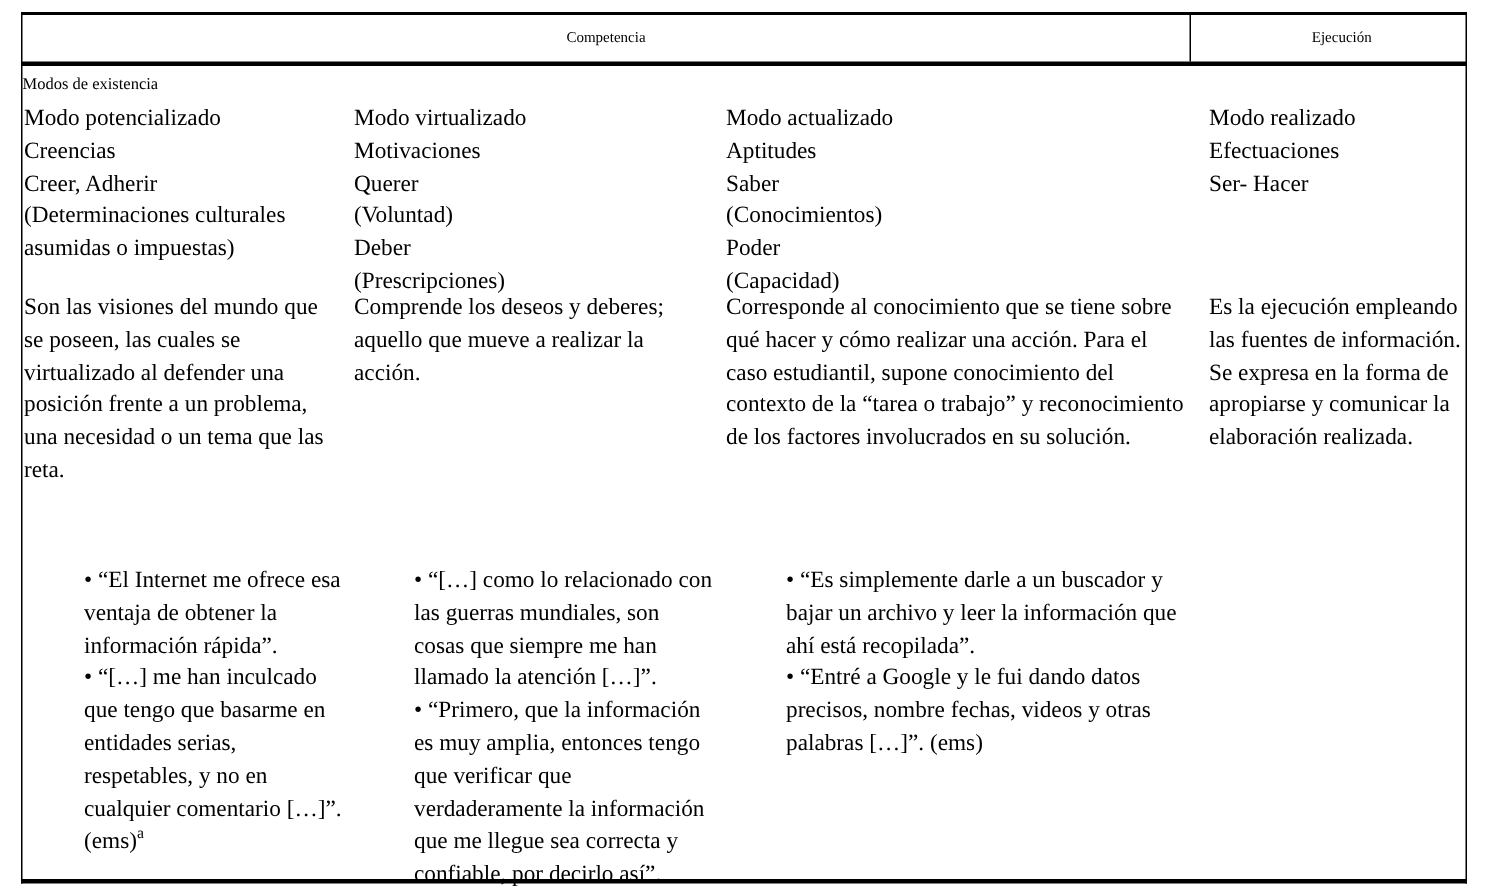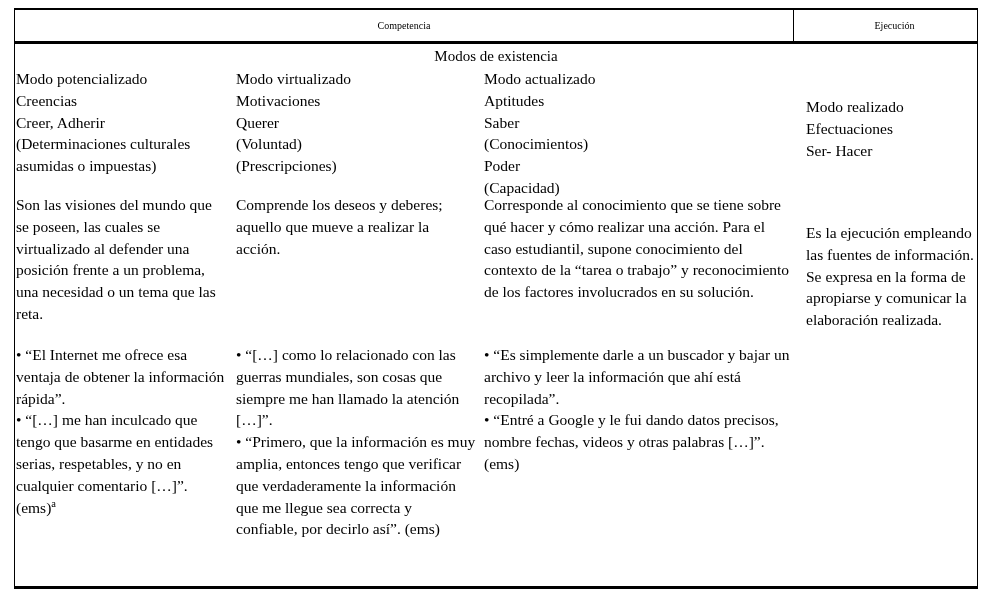--- a/index.html
+++ b/index.html
@@ -71,43 +71,42 @@
     font-size: 10px;
   }
   .header-cell.competencia { left: 0px;   width: 778px; }
   .header-cell.ejecucion   { left: 779px; width: 183px; text-align: center; padding-left: 18px; box-sizing: border-box; }
 
   
   .section-title {
     position: absolute;
     left: 15px;
     width: 962px;
-    text-align: center;
-    font-size: 15px;
+    font-size: 11px;
     line-height: 20px;
   }
   .section-title.modos { top: 46px; }
   .section-title.ejemp { top: 331px; }
 
   
   .colblock {
     position: absolute;
     font-size: 15.5px;
     line-height: 21.8px;
     text-align: left;
     box-sizing: border-box;
   }
   .col1 { left: 16px;  width: 212px; }
   .col2 { left: 236px; width: 240px; }
   .col3 { left: 484px; width: 310px; }
-  .col4 { left: 806px; width: 168px; margin-top: 28px; }
+  .col4 { left: 806px; width: 168px; }
 
   .row-modes { top: 68px; }
   .row-desc  { top: 194px; }
-  .row-exs   { top: 344px; }
+  .row-exs   { top: 376px; padding-left: 40px; }
 
   .line { white-space: pre-wrap; }
   .para { margin: 0; }
   .bullet { margin: 0; }
 
   sup { font-size: 0.68em; vertical-align: super; line-height: 0; }
 </style>
 </head>
 <body>
 
@@ -133,20 +132,21 @@
     <div class="line">Creer, Adherir</div>
     <div class="line">(Determinaciones culturales</div>
     <div class="line">asumidas o impuestas)</div>
   </div>
 
   <div class="colblock col2 row-modes">
     <div class="line">Modo virtualizado</div>
     <div class="line">Motivaciones</div>
     <div class="line">Querer</div>
     <div class="line">(Voluntad)</div>
+    <div class="line">Deber</div>
     <div class="line">(Prescripciones)</div>
   </div>
 
   <div class="colblock col3 row-modes">
     <div class="line">Modo actualizado</div>
     <div class="line">Aptitudes</div>
     <div class="line">Saber</div>
     <div class="line">(Conocimientos)</div>
     <div class="line">Poder</div>
     <div class="line">(Capacidad)</div>

